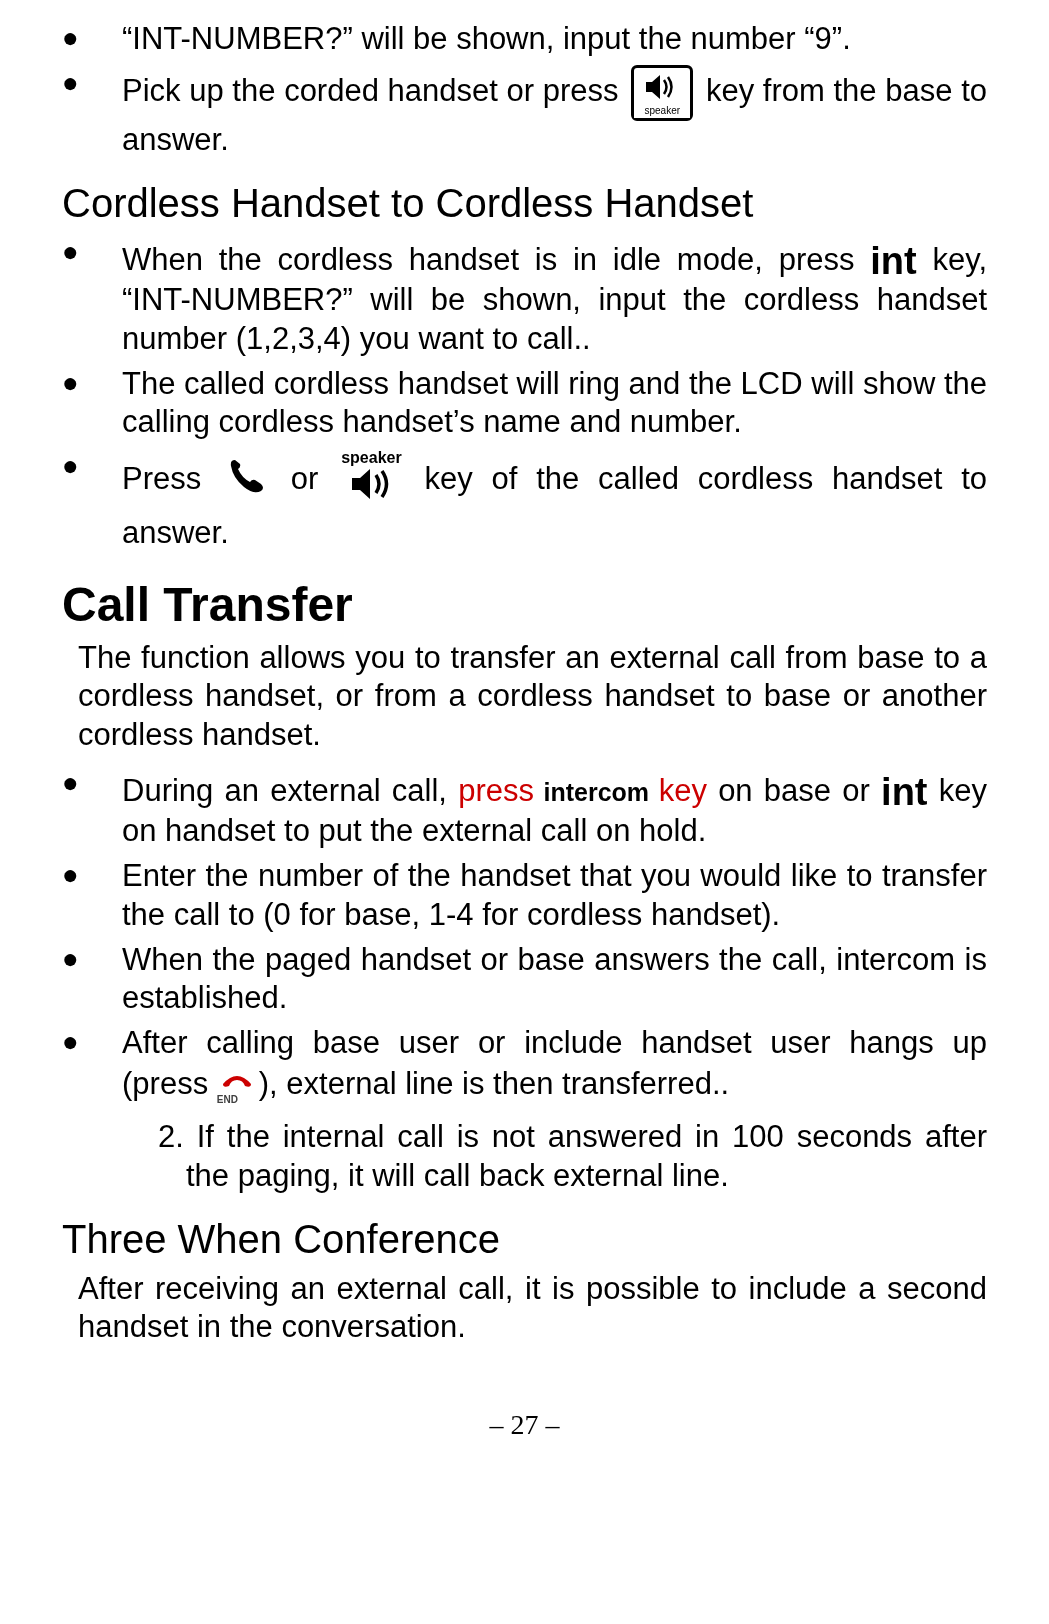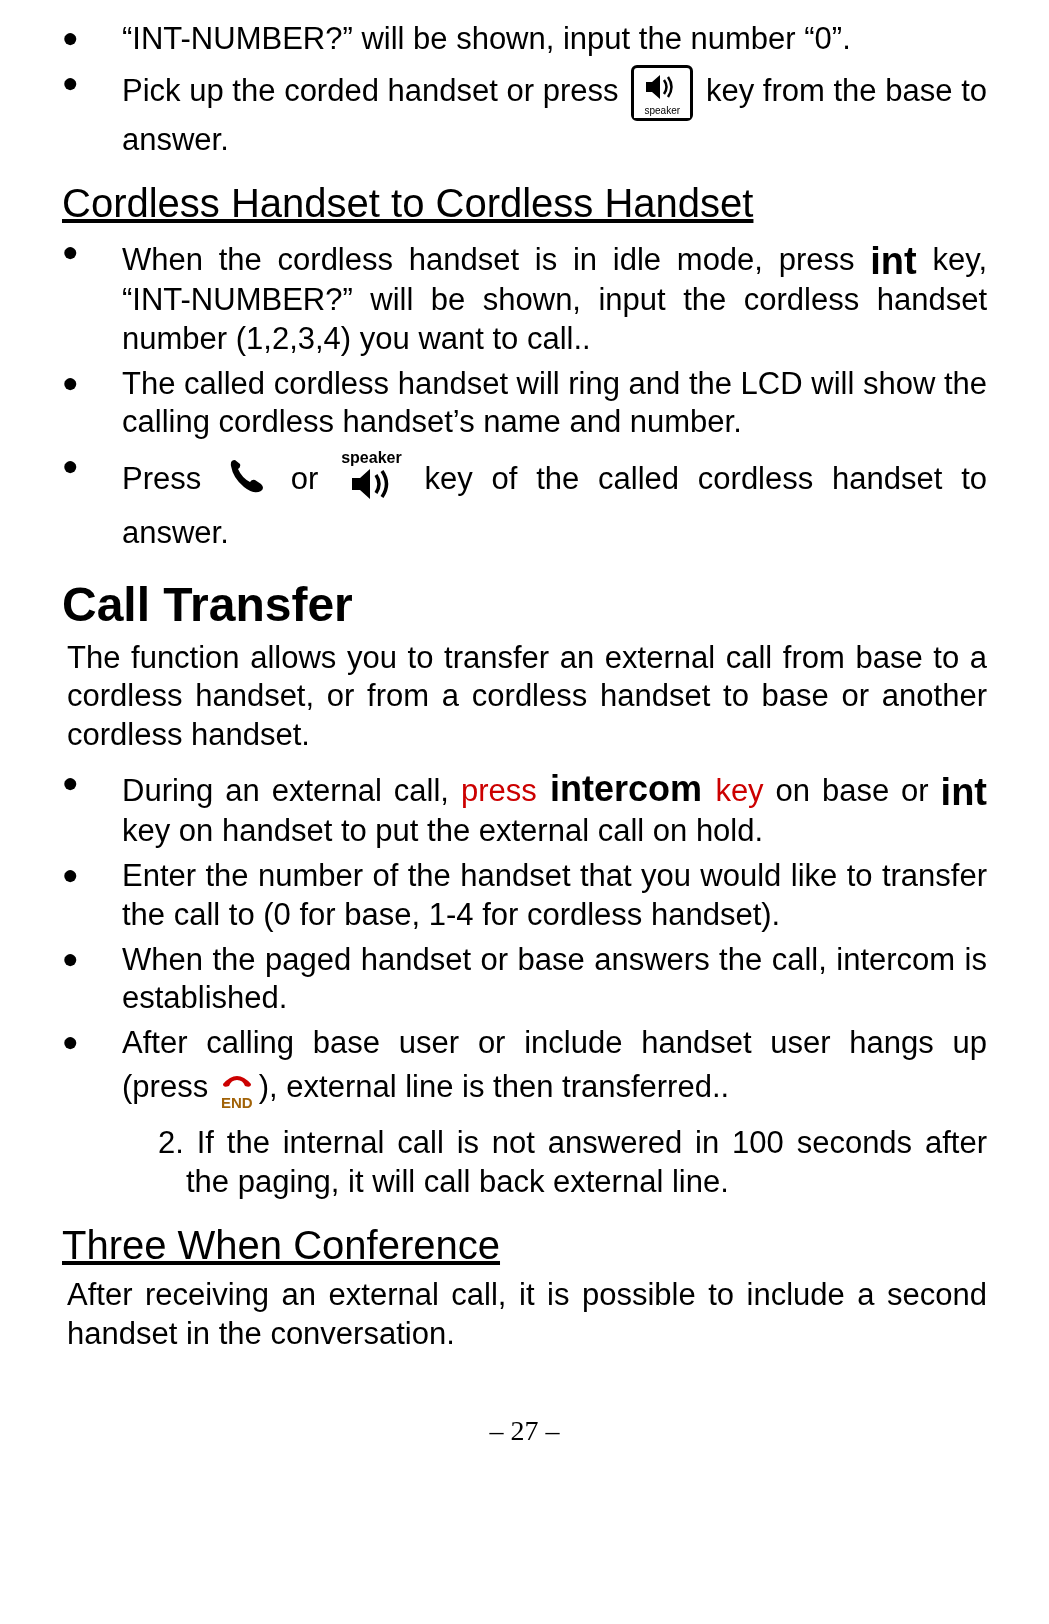--- a/index.html
+++ b/index.html
@@ -33,51 +33,50 @@
     position: absolute;
     left: 0;
     top: 0;
     font-size: 28px;
   }
   h2.section {
     font-size: 40px;
     font-weight: normal;
     margin: 18px 0 6px 0;
     text-align: left;
-    text-decoration: underline;
   }
   h1.big {
     font-size: 48px;
     font-weight: bold;
     margin: 22px 0 2px 0;
     text-align: left;
   }
   p.intro {
-    margin: 4px 0 10px 5px;
+    margin: 4px 0 10px 16px;
   }
   .note-block {
     margin-top: 10px;
   }
   .note-label {
     font-weight: bold;
   }
   .note-hang {
     text-indent: -28px;
     padding-left: 124px;
   }
   .inline-key-int {
     font-weight: bold;
     font-size: 38px;
     position: relative;
     top: 4px;
     font-family: Tahoma, sans-serif;
   }
   .inline-key-intercom {
     font-weight: bold;
-    font-size: 36px;
+    font-size: 25px;
     font-family: Tahoma, sans-serif;
   }
   .red { color: #c00; }
   .pagenum {
     text-align: center;
     margin-top: 60px;
     font-size: 28px;
     font-family: "Times New Roman", serif;
   }
   
@@ -123,36 +122,35 @@
     margin-bottom: -4px;
   }
   .end-icon {
     display: inline-block;
     vertical-align: middle;
     margin-right: 2px;
     position: relative;
     top: -2px;
   }
   .end-icon .lbl {
-    font-size: 15px;
-    font-weight: bold;
-    color: #a16207;
+    font-size: 10px;
+    font-weight: bold;
+    color: #404040;
     display: block;
-    text-align: center;
     margin-top: -6px;
     font-family: Arial, sans-serif;
   }
 </style>
 </head>
 <body>
 
 <div class="page">
 
   <ul>
-    <li><span>“INT-NUMBER?” will be shown, input the number “0”.</span></li>
+    <li><span>“INT-NUMBER?” will be shown, input the number “9”.</span></li>
     <li>
       <span>Pick up the corded handset or press </span>
       <span class="base-speaker-icon">
         <svg class="spk" viewBox="0 0 36 30">
           <polygon points="4,10 10,10 18,3 18,27 10,20 4,20" fill="#000"></polygon>
           <path d="M22 8 Q27 15 22 22" stroke="#000" stroke-width="2.5" fill="none"></path>
           <path d="M26 5 Q33 15 26 25" stroke="#000" stroke-width="2.5" fill="none"></path>
         </svg>
         <span class="lbl">speaker</span>
       </span>

